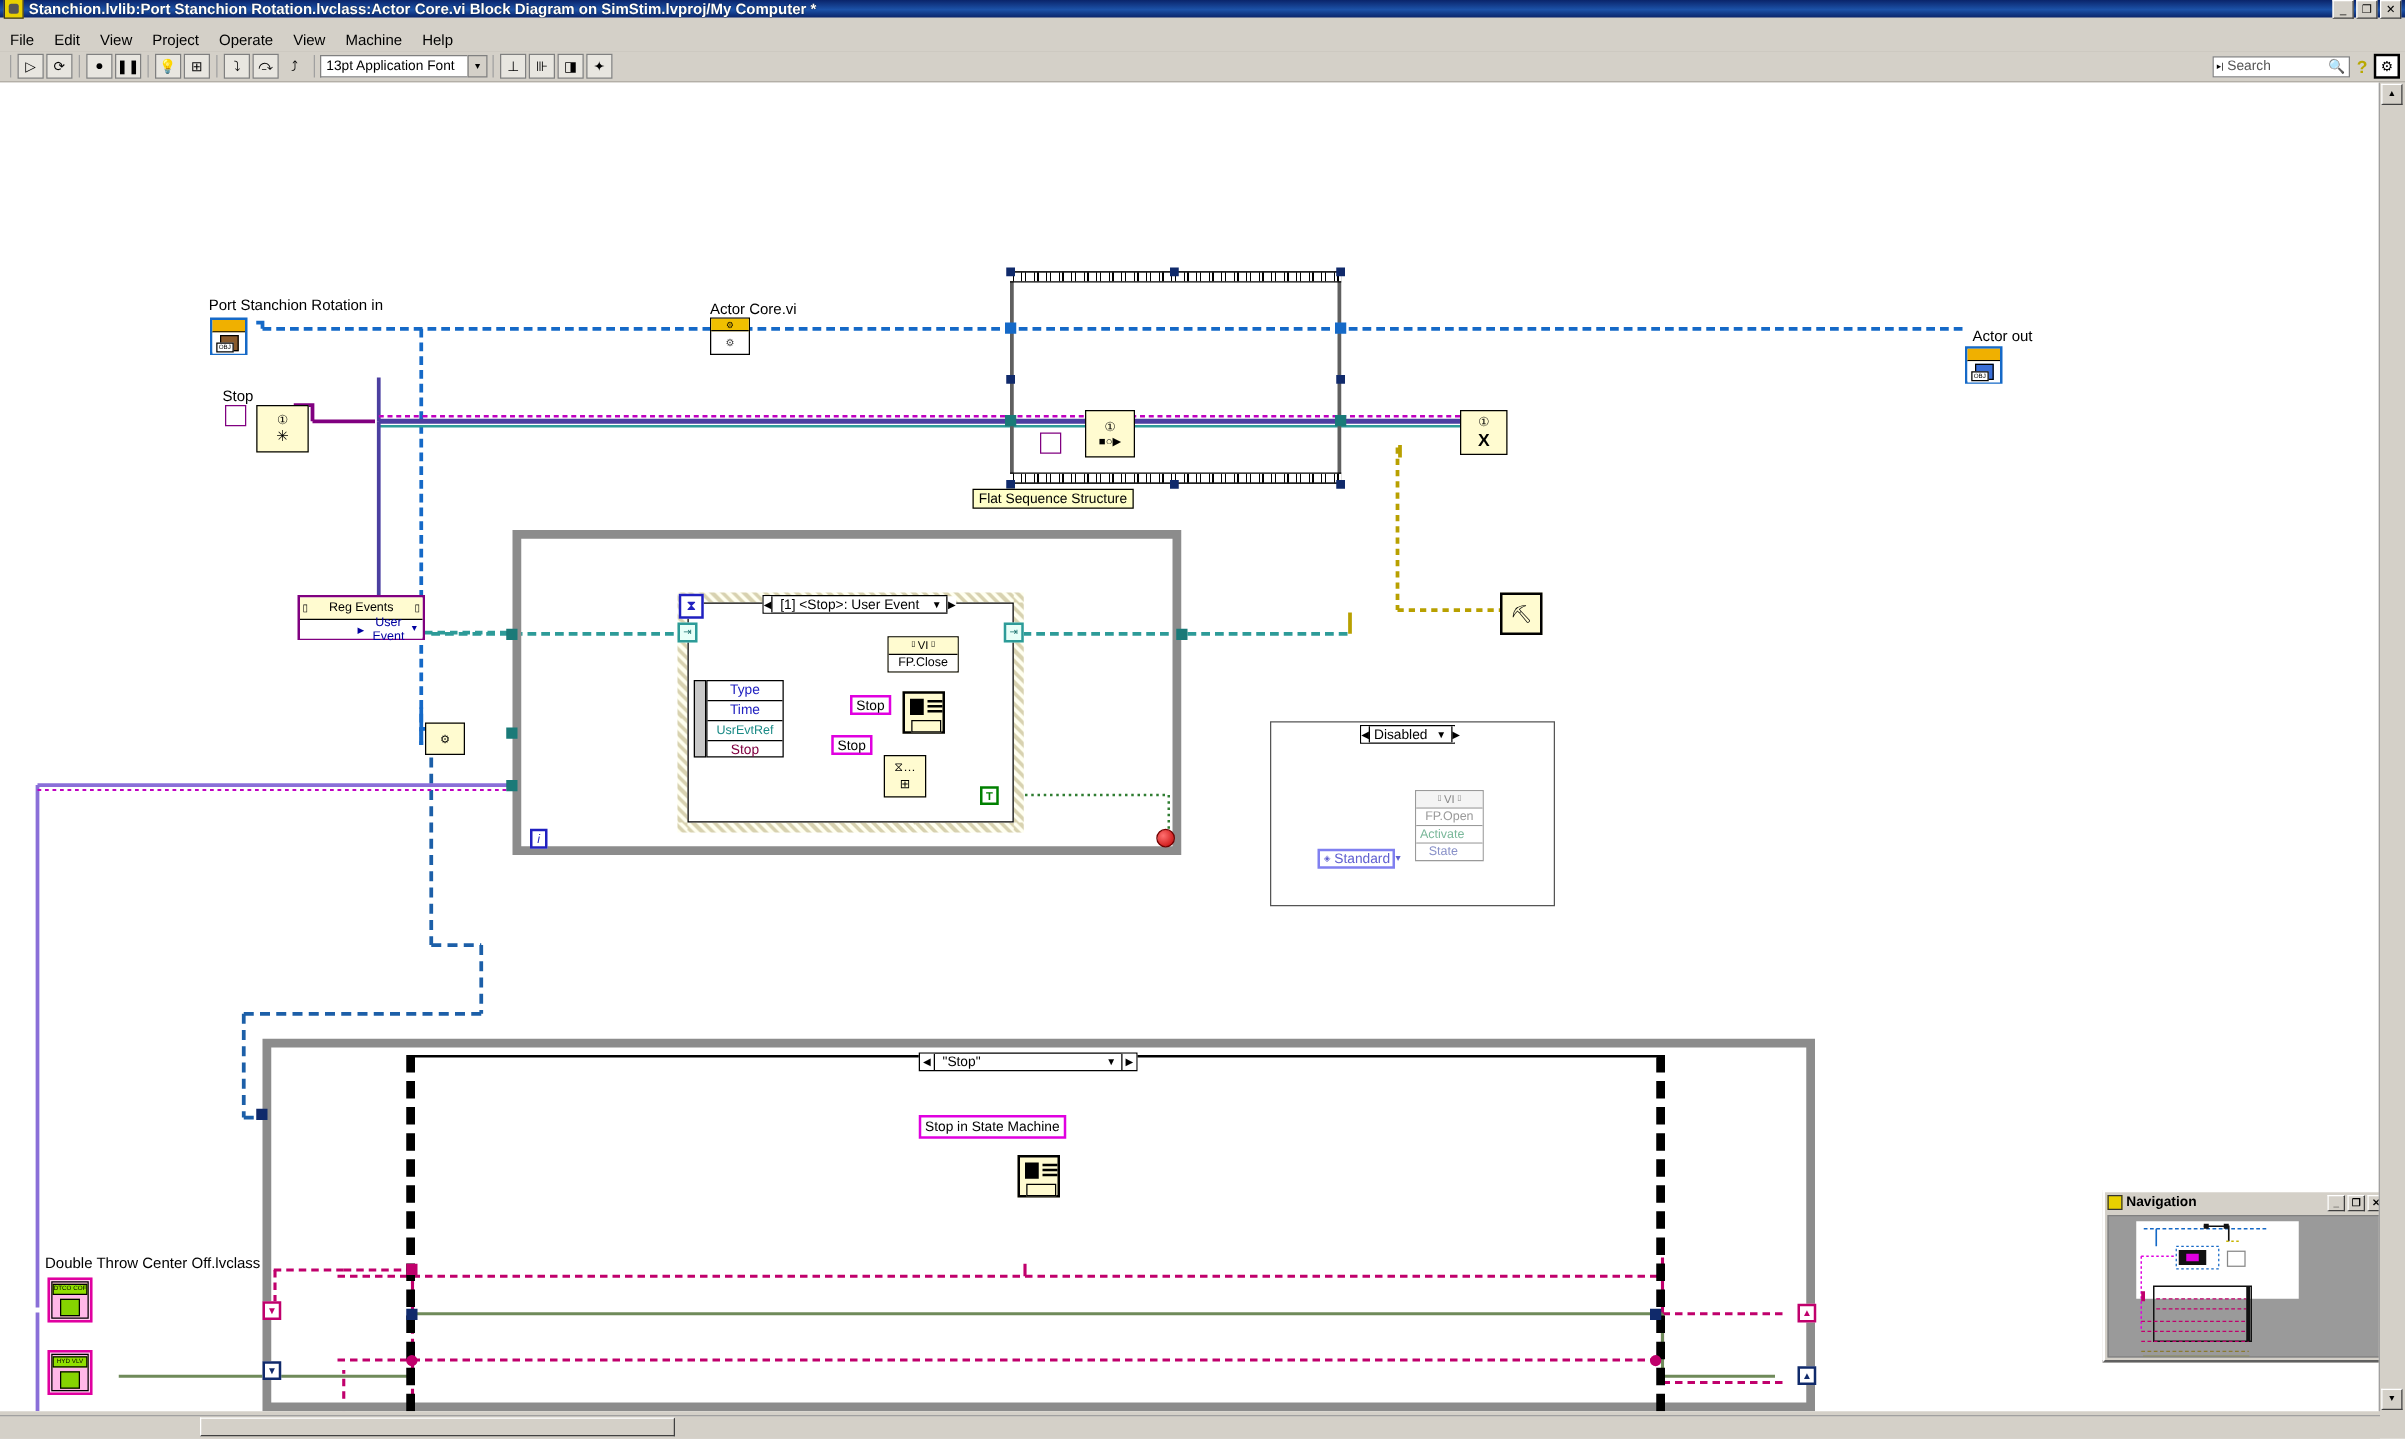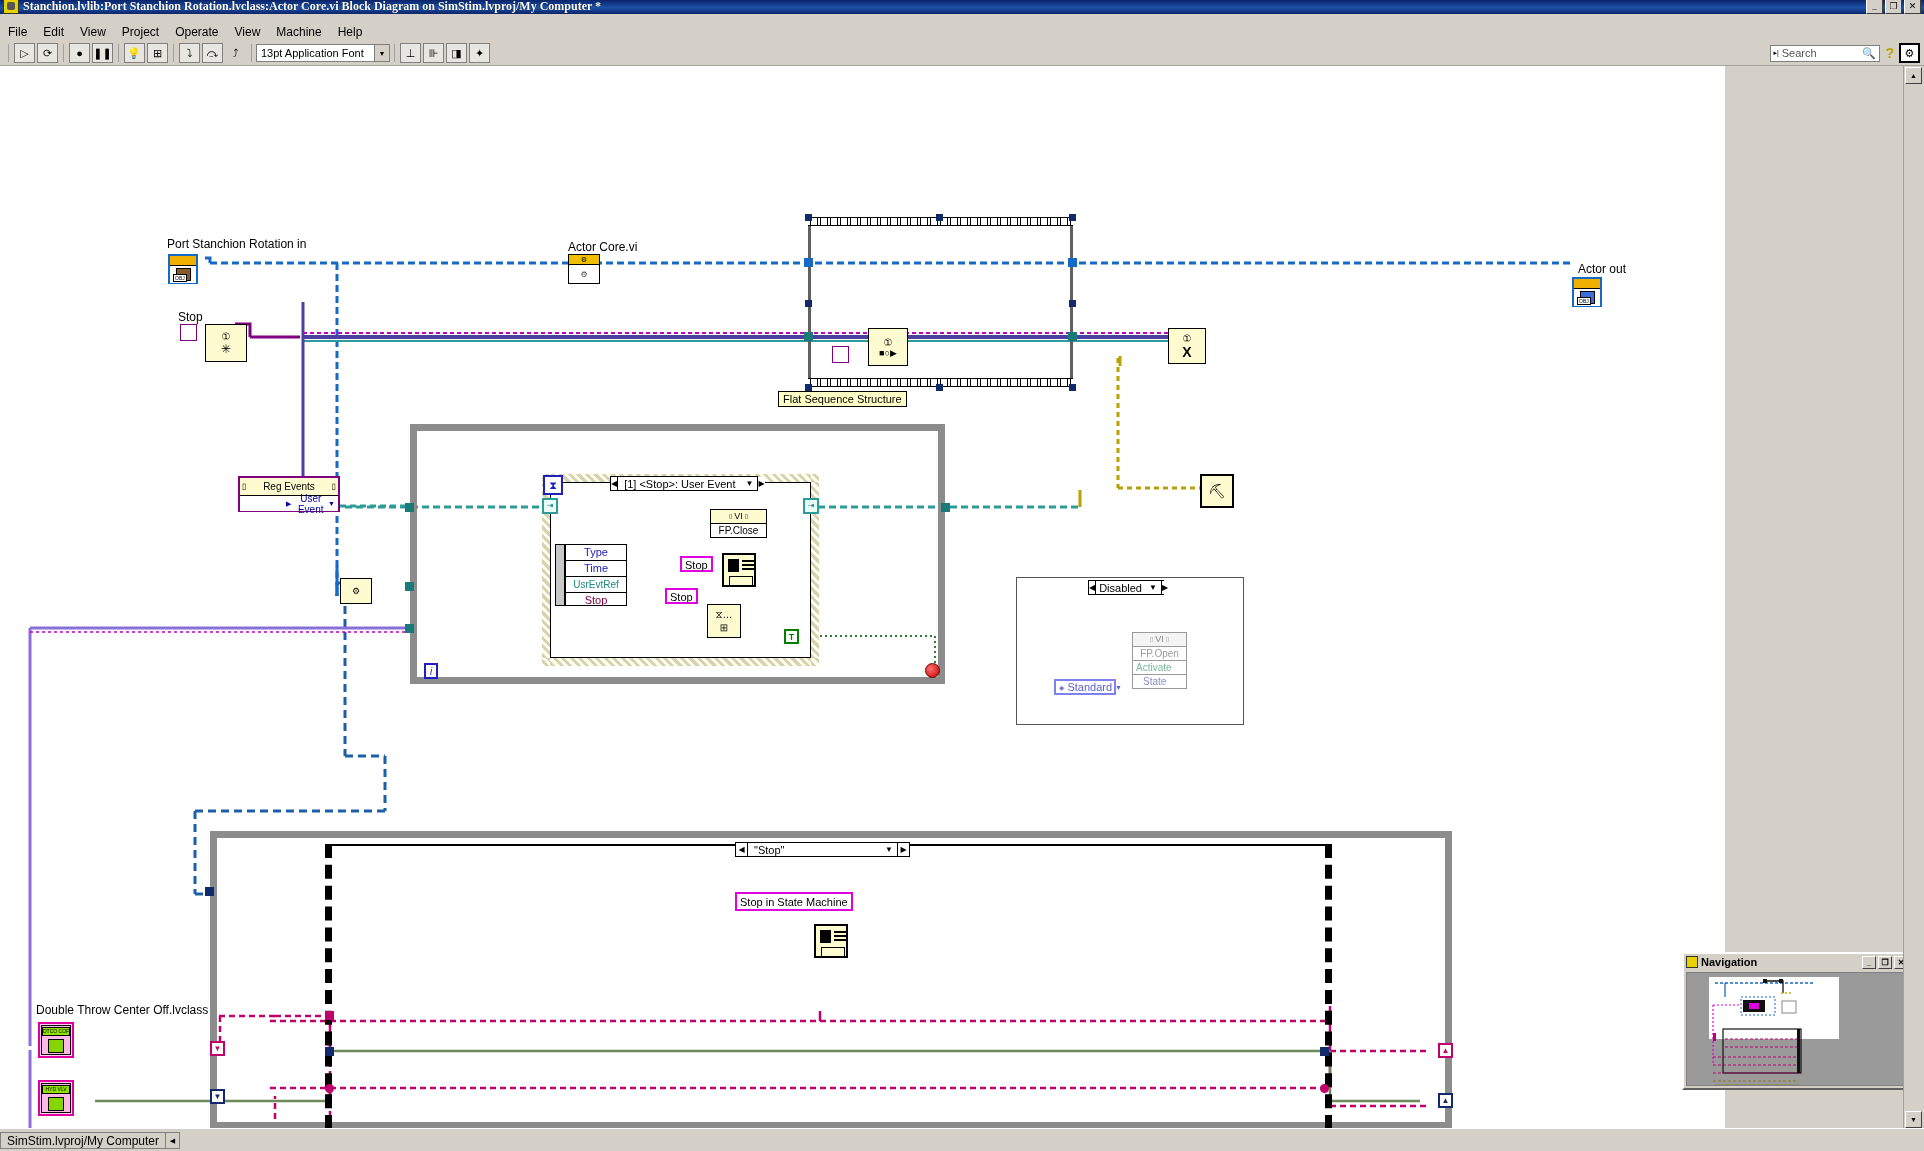--- a/index.html
+++ b/index.html
@@ -8,21 +8,21 @@
     font-family:"Liberation Sans",sans-serif;
     background:#d4d0c8;
     -webkit-font-smoothing:none;
   }
   .app{position:relative;width:1924px;height:1151px;}
 
   
   .titlebar{
     position:absolute;left:0;top:0;width:1924px;height:14px;
     background:linear-gradient(180deg,#0a246a 0%,#1c52a8 55%,#0a246a 100%);
-    display:flex;align-items:flex-end;font-family:Liberation Serif, serif;
+    display:flex;align-items:center;
   }
   .titlebar .ticon{
     width:16px;height:16px;margin:0 4px 0 3px;flex:0 0 auto;
     background:#e8d000;border:1px solid #333;position:relative;
     box-sizing:border-box;
   }
   .titlebar .ticon:after{
     content:"";position:absolute;left:3px;top:3px;width:8px;height:8px;
     background:#555;border-radius:2px;
   }
@@ -77,21 +77,21 @@
   .searchbox .sarrow{font-size:7px;color:#000;margin-right:3px;}
   .searchbox .mag{margin-left:auto;margin-right:3px;font-size:11px;color:#1b5c9e;}
   .qmark{font-size:14px;color:#b8a800;font-weight:bold;margin:0 5px;}
   .gearbtn{
     width:21px;height:20px;border:2px solid #000;background:#fff;
     display:flex;align-items:center;justify-content:center;font-size:11px;box-sizing:border-box;
   }
 
   
   .canvas{
-    position:absolute;left:0;top:66px;width:1725px;height:1063px;
+    position:absolute;left:0;top:66px;width:1904px;height:1063px;
     background:#ffffff;overflow:hidden;
   }
   .vscroll{
     position:absolute;right:0;top:66px;width:20px;height:1063px;background:#d4d0c8;
     border-left:1px solid #a0a0a0;
   }
   .sbtn{
     position:absolute;left:1px;width:17px;height:17px;background:#d4d0c8;
     border:1px solid #fff;border-right-color:#404040;border-bottom-color:#404040;
     font-size:7px;text-align:center;line-height:15px;box-sizing:border-box;
@@ -675,18 +675,14 @@
 
   <div class="vscroll">
     <div class="sbtn" style="top:1px;">▲</div>
     <div class="sbtn" style="bottom:1px;">▼</div>
   </div>
   <div class="hscroll">
     <div style="position:absolute;left:160px;top:1px;width:380px;height:15px;background:#d4d0c8;
          border:1px solid #fff;border-right-color:#404040;border-bottom-color:#404040;box-sizing:border-box;"></div>
   </div>
 
-  <div class="statusbar">
-    <div class="stxt">SimStim.lvproj/My Computer</div>
-    <div class="sarr">◀</div>
-  </div>
 
 </div>
 
 </body></html>

